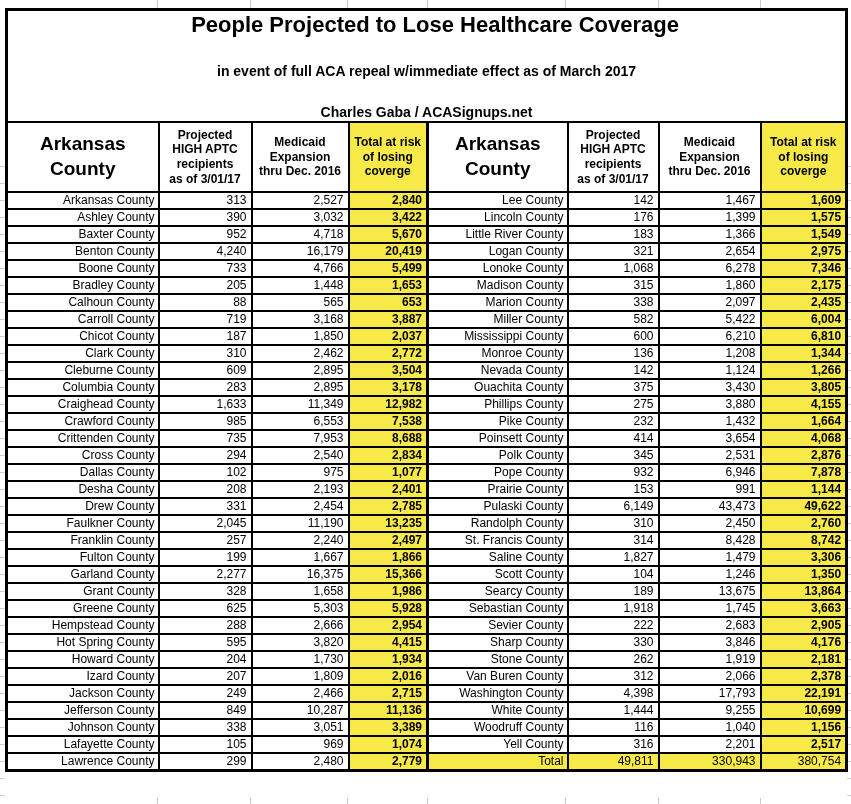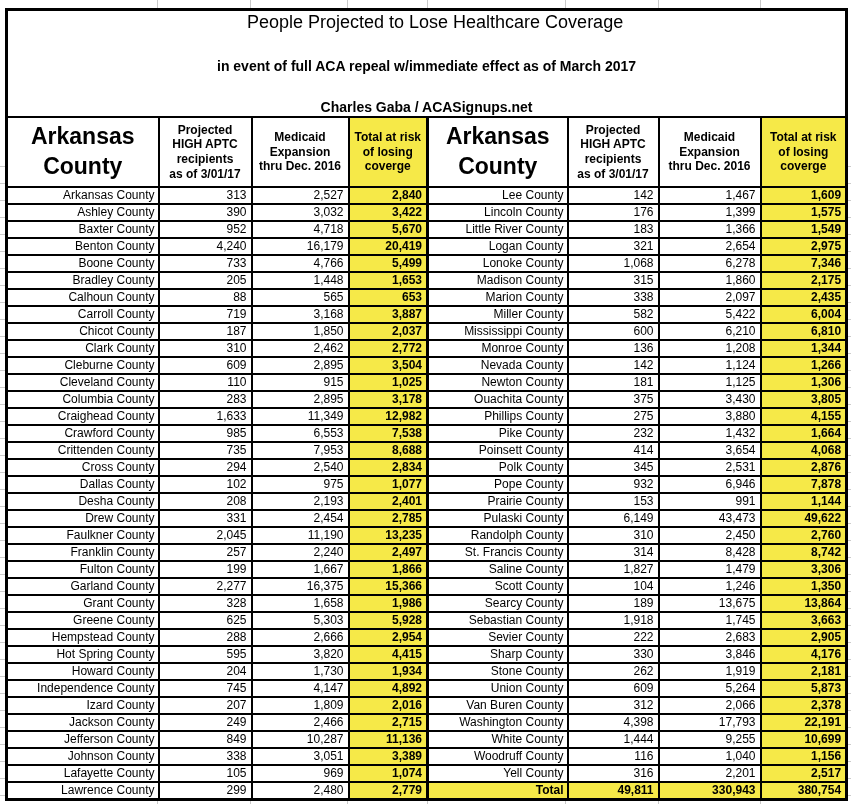--- a/index.html
+++ b/index.html
@@ -15,37 +15,37 @@
   #grid-right{left:847px;top:150px;height:648px;}
 
   table{position:absolute;left:5px;top:8px;width:840px;
         border-collapse:collapse;table-layout:fixed;
         border:3px solid #000;}
   td,th{border:2px solid #000;overflow:hidden;white-space:nowrap;
         font-size:12px;vertical-align:middle;padding:0;}
 
   
   .title-cell{height:64px;text-align:center;vertical-align:middle;white-space:normal;}
-  .main-title{font-size:18px;font-weight:normal;line-height:1.25;margin-left:17px;}
+  .main-title{font-size:22px;font-weight:bold;line-height:1.25;margin-left:17px;}
   .sub-title{font-size:14px;font-weight:bold;line-height:1.3;margin-top:23px;}
 
   
   tr.colhead th{height:68px;text-align:center;font-weight:bold;
                 white-space:pre-line;vertical-align:middle;}
-  th.county-head{font-size:23px;line-height:1.3;}
+  th.county-head{font-size:19px;line-height:1.3;}
   th.small-head{font-size:12px;line-height:1.22;}
   th.hl{background:var(--hl);}
 
   
   tbody td{height:15px;line-height:15px;}
   .c-name{text-align:right;padding-right:3px;}
   .c-num{text-align:right;padding-right:4px;}
   .c-total{background:var(--hl);font-weight:bold;}
   .mid-split{border-left:3px solid #000;}
-  tr td.grand{background:var(--hl);font-weight:bold;}
+  tr td.grand{background:var(--hl);font-weight:normal;}
 </style>
 </head>
 <body>
 
 <div class="vtick" style="left:157px"></div>
 <div class="vtick" style="left:250px"></div>
 <div class="vtick" style="left:347px"></div>
 <div class="vtick" style="left:427px"></div>
 <div class="vtick" style="left:565px"></div>
 <div class="vtick" style="left:658px"></div>
@@ -211,30 +211,20 @@
         <td class="c-name">Cleburne County</td>
         <td class="c-num">609</td>
         <td class="c-num">2,895</td>
         <td class="c-num c-total">3,504</td>
         <td class="c-name mid-split">Nevada County</td>
         <td class="c-num">142</td>
         <td class="c-num">1,124</td>
         <td class="c-num c-total">1,266</td>
       </tr>
       <tr>
-        <td class="c-name">Cleveland County</td>
-        <td class="c-num">110</td>
-        <td class="c-num">915</td>
-        <td class="c-num c-total">1,025</td>
-        <td class="c-name mid-split">Newton County</td>
-        <td class="c-num">181</td>
-        <td class="c-num">1,125</td>
-        <td class="c-num c-total">1,306</td>
-      </tr>
-      <tr>
         <td class="c-name">Columbia County</td>
         <td class="c-num">283</td>
         <td class="c-num">2,895</td>
         <td class="c-num c-total">3,178</td>
         <td class="c-name mid-split">Ouachita County</td>
         <td class="c-num">375</td>
         <td class="c-num">3,430</td>
         <td class="c-num c-total">3,805</td>
       </tr>
       <tr>
@@ -391,30 +381,20 @@
         <td class="c-name">Howard County</td>
         <td class="c-num">204</td>
         <td class="c-num">1,730</td>
         <td class="c-num c-total">1,934</td>
         <td class="c-name mid-split">Stone County</td>
         <td class="c-num">262</td>
         <td class="c-num">1,919</td>
         <td class="c-num c-total">2,181</td>
       </tr>
       <tr>
-        <td class="c-name">Independence County</td>
-        <td class="c-num">745</td>
-        <td class="c-num">4,147</td>
-        <td class="c-num c-total">4,892</td>
-        <td class="c-name mid-split">Union County</td>
-        <td class="c-num">609</td>
-        <td class="c-num">5,264</td>
-        <td class="c-num c-total">5,873</td>
-      </tr>
-      <tr>
         <td class="c-name">Izard County</td>
         <td class="c-num">207</td>
         <td class="c-num">1,809</td>
         <td class="c-num c-total">2,016</td>
         <td class="c-name mid-split">Van Buren County</td>
         <td class="c-num">312</td>
         <td class="c-num">2,066</td>
         <td class="c-num c-total">2,378</td>
       </tr>
       <tr>

